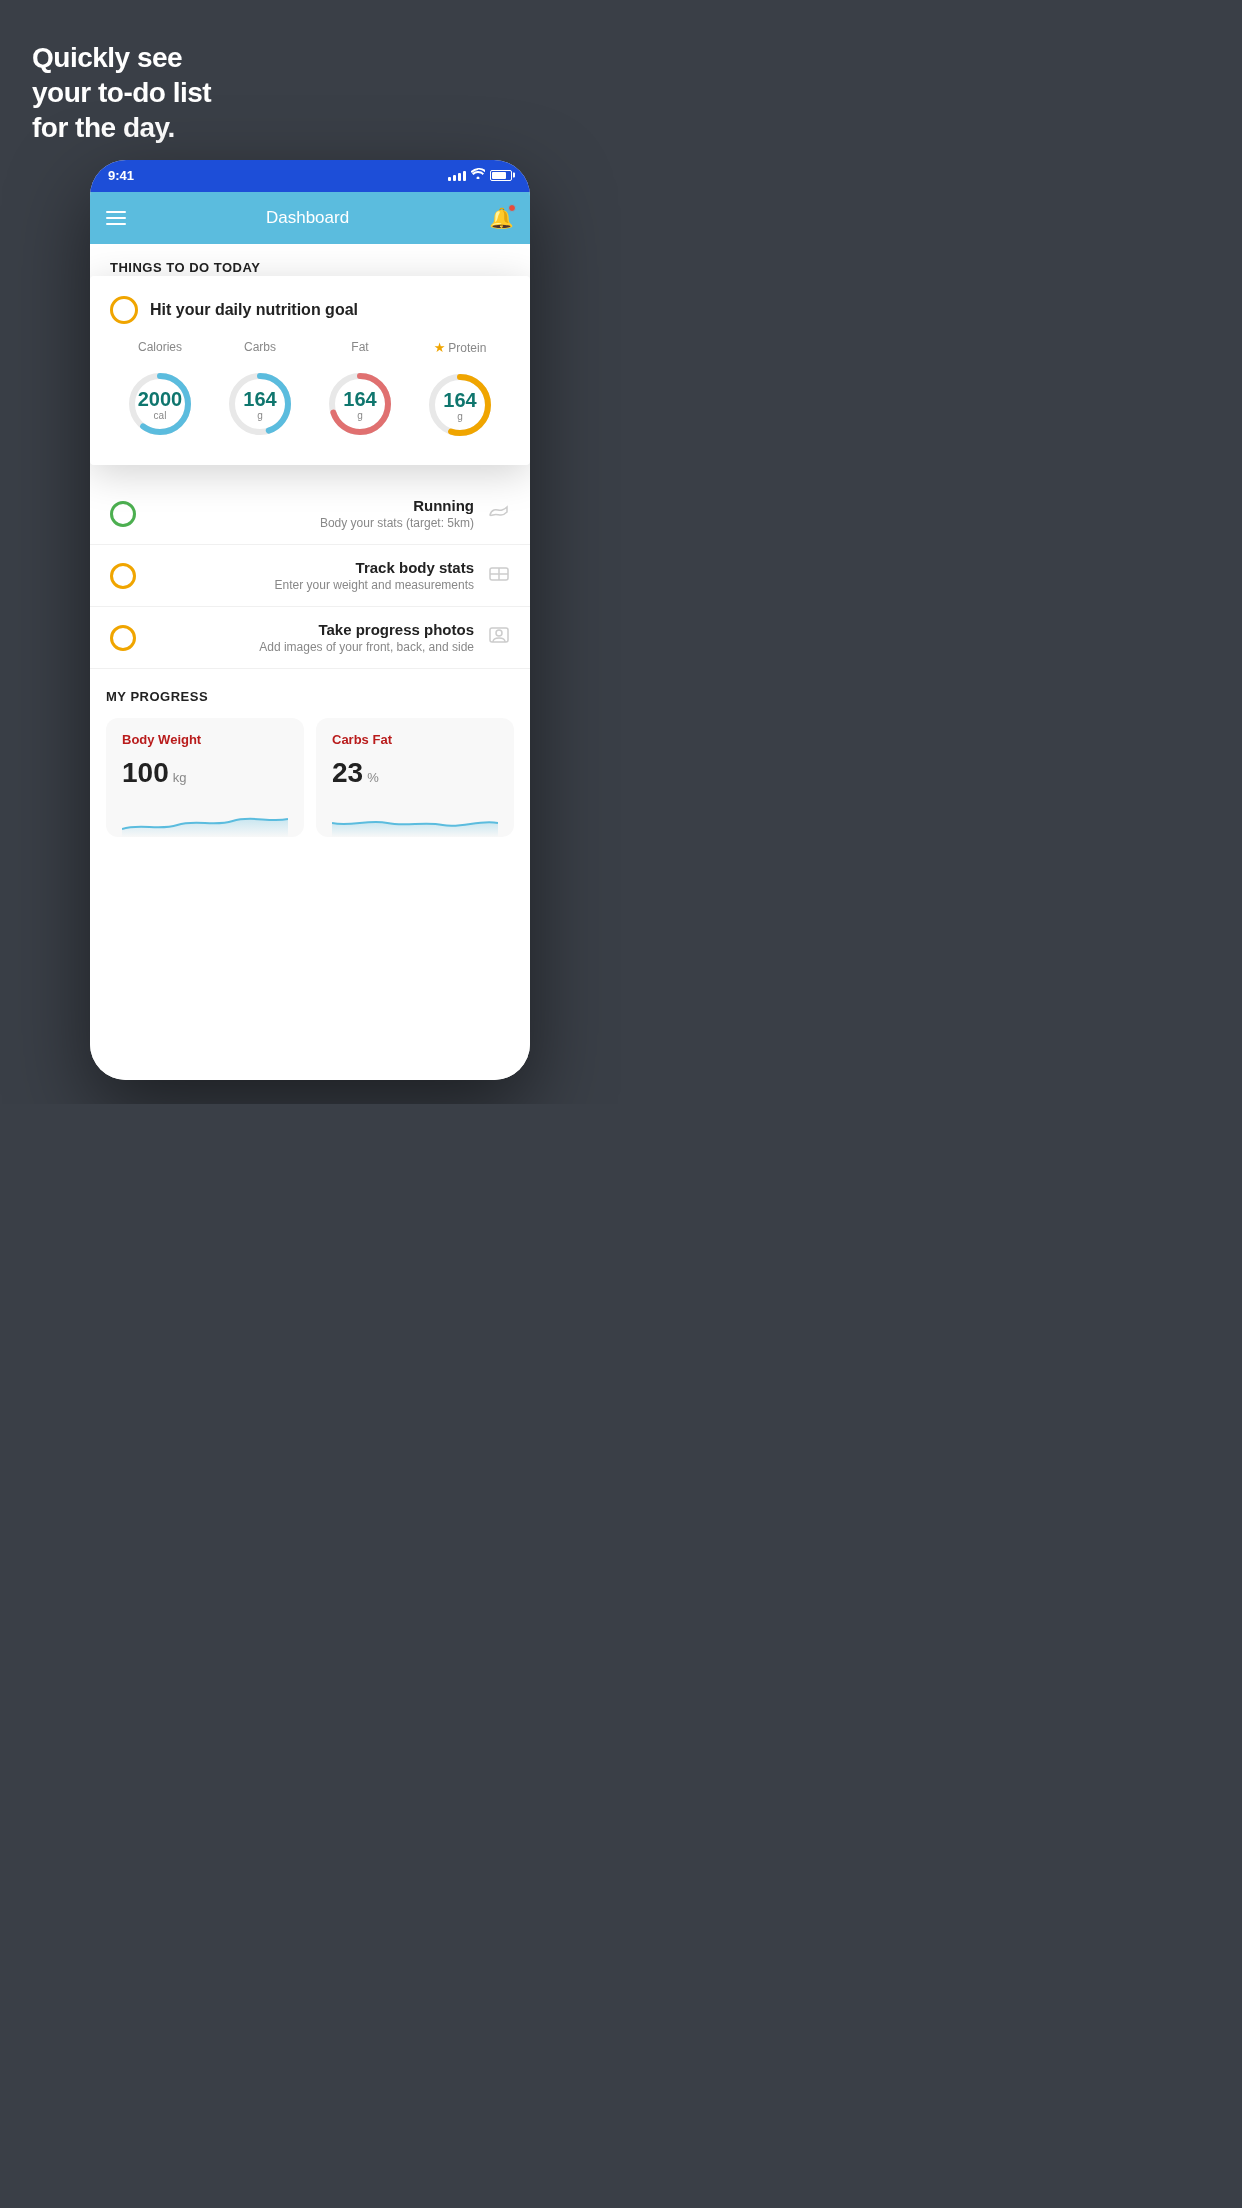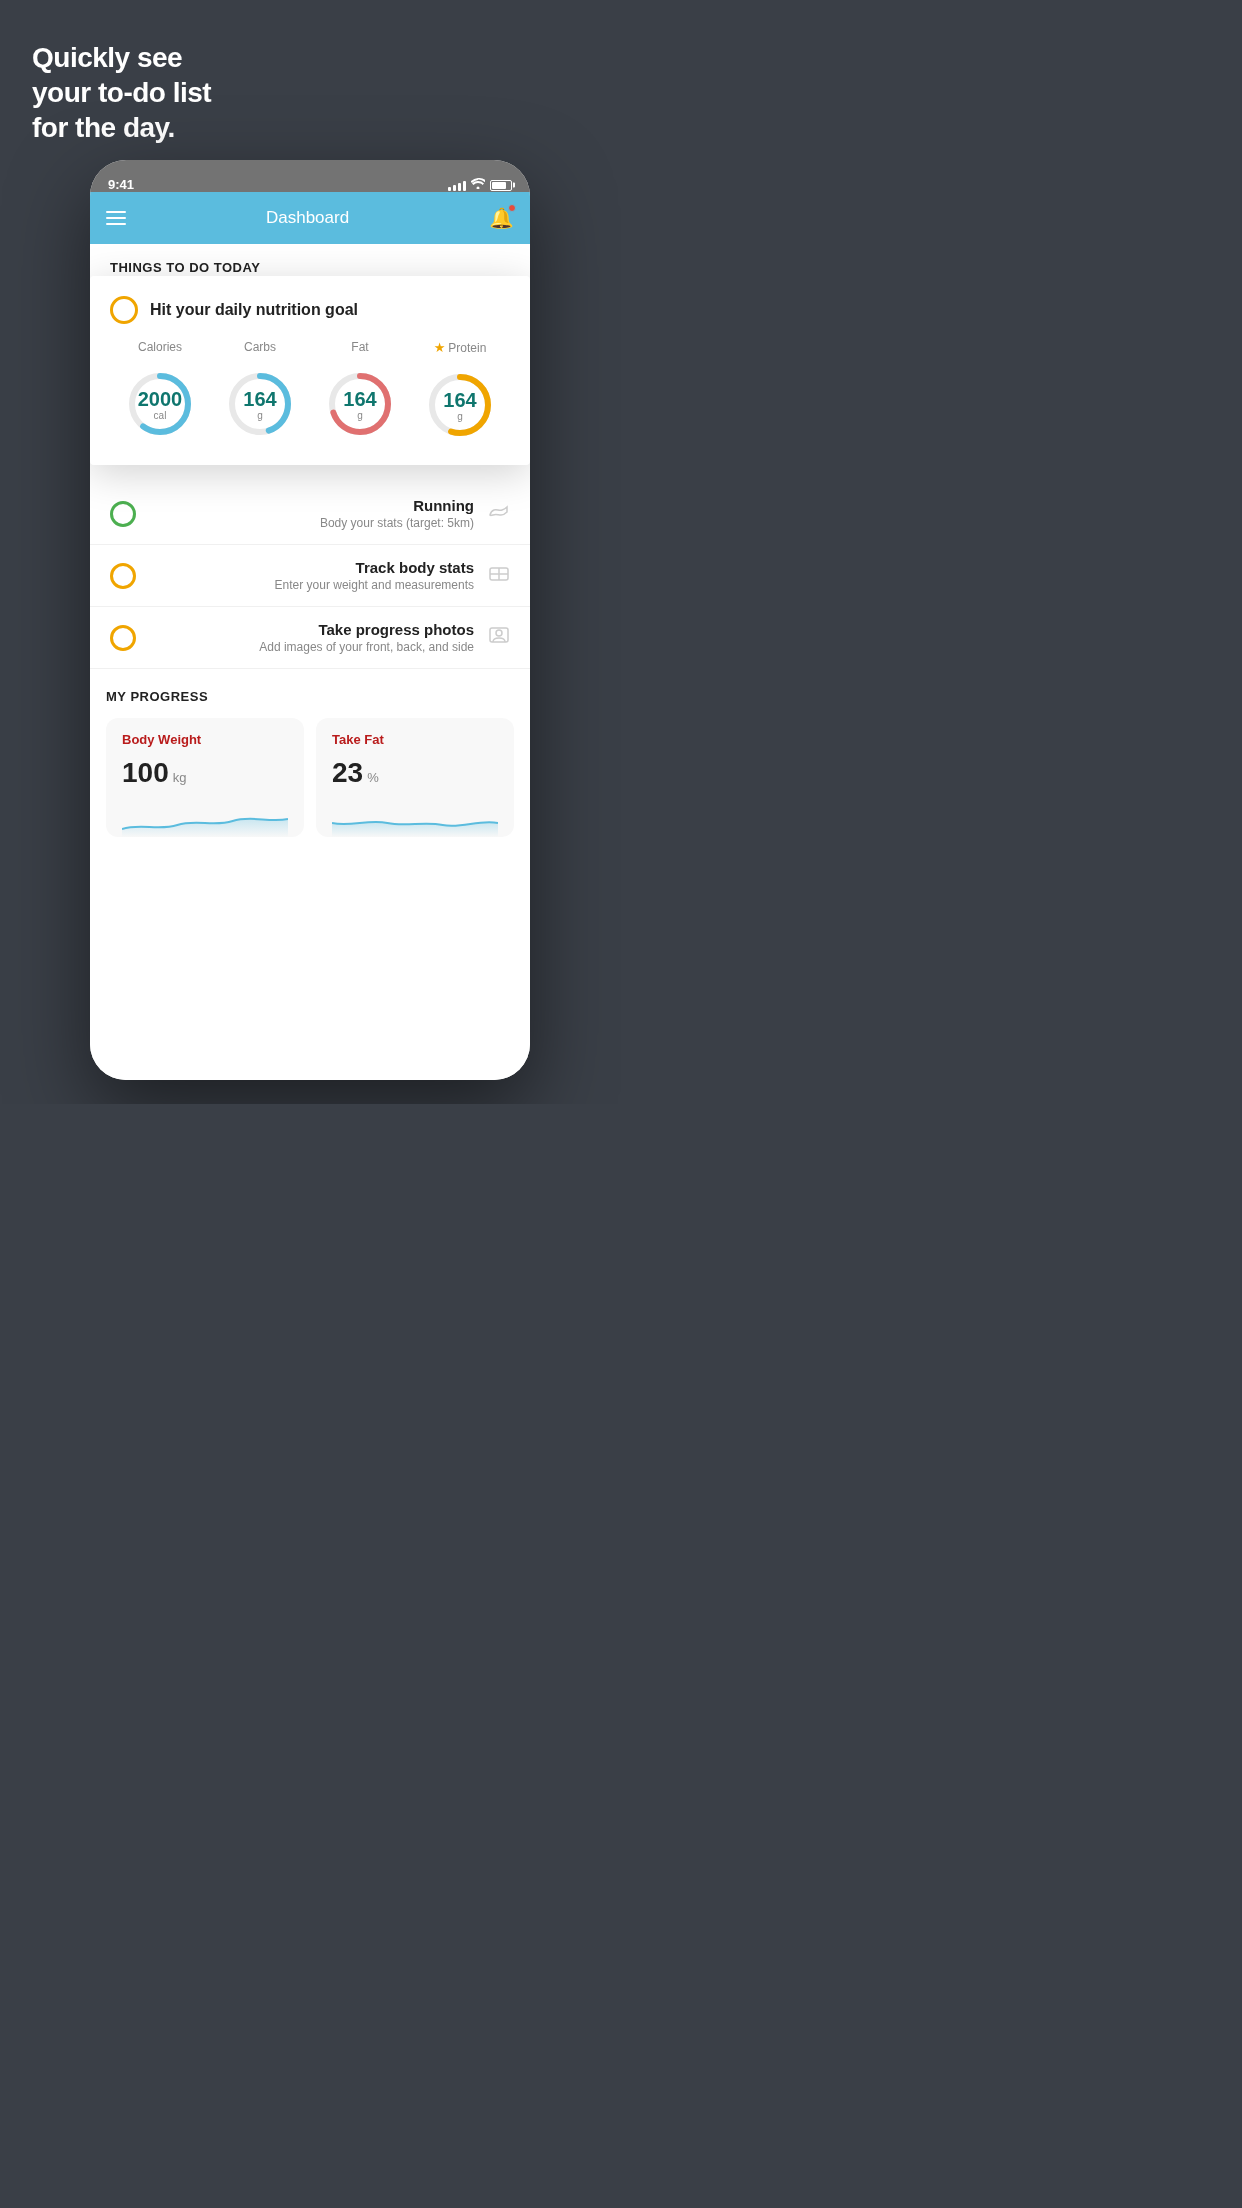--- a/index.html
+++ b/index.html
@@ -33,26 +33,26 @@
       width: 440px;
       height: 920px;
       background: #f2f2f2;
       border-radius: 36px;
       overflow: hidden;
       box-shadow: 0 30px 80px rgba(0,0,0,0.5);
     }
 
     
     .status-bar {
-      background: #737373;
+      background: #1d4ed8;
       height: 32px;
       display: flex;
-      align-items: flex-end;
+      align-items: flex-start;
       justify-content: space-between;
-      padding: 0 18px;
+      padding: 8px 18px;
     }
     .status-time {
       color: #fff;
       font-size: 13px;
       font-weight: 600;
     }
     .status-icons {
       display: flex;
       align-items: center;
       gap: 5px;
@@ -518,21 +518,21 @@
                   <stop offset="100%" stop-color="#5bbcde" stop-opacity="0"></stop>
                 </linearGradient>
               </defs>
               <path d="M0 28 C20 22 40 30 60 24 C80 18 100 26 120 20 C140 14 160 22 180 18 L180 36 L0 36 Z" fill="url(#wg)"></path>
               <path d="M0 28 C20 22 40 30 60 24 C80 18 100 26 120 20 C140 14 160 22 180 18" fill="none" stroke="#5bbcde" stroke-width="2"></path>
             </svg>
           </div>
         </div>
 
         <div class="progress-card">
-          <div class="progress-card-title">Take Fat</div>
+          <div class="progress-card-title">Carbs Fat</div>
           <div class="progress-value-row">
             <span class="progress-value">23</span>
             <span class="progress-unit">%</span>
           </div>
           <div class="mini-chart">
             <svg viewBox="0 0 180 36" preserveAspectRatio="none" xmlns="http://www.w3.org/2000/svg">
               <defs>
                 <linearGradient id="fg" x1="0" y1="0" x2="0" y2="1">
                   <stop offset="0%" stop-color="#5bbcde" stop-opacity="0.3"></stop>
                   <stop offset="100%" stop-color="#5bbcde" stop-opacity="0"></stop>

